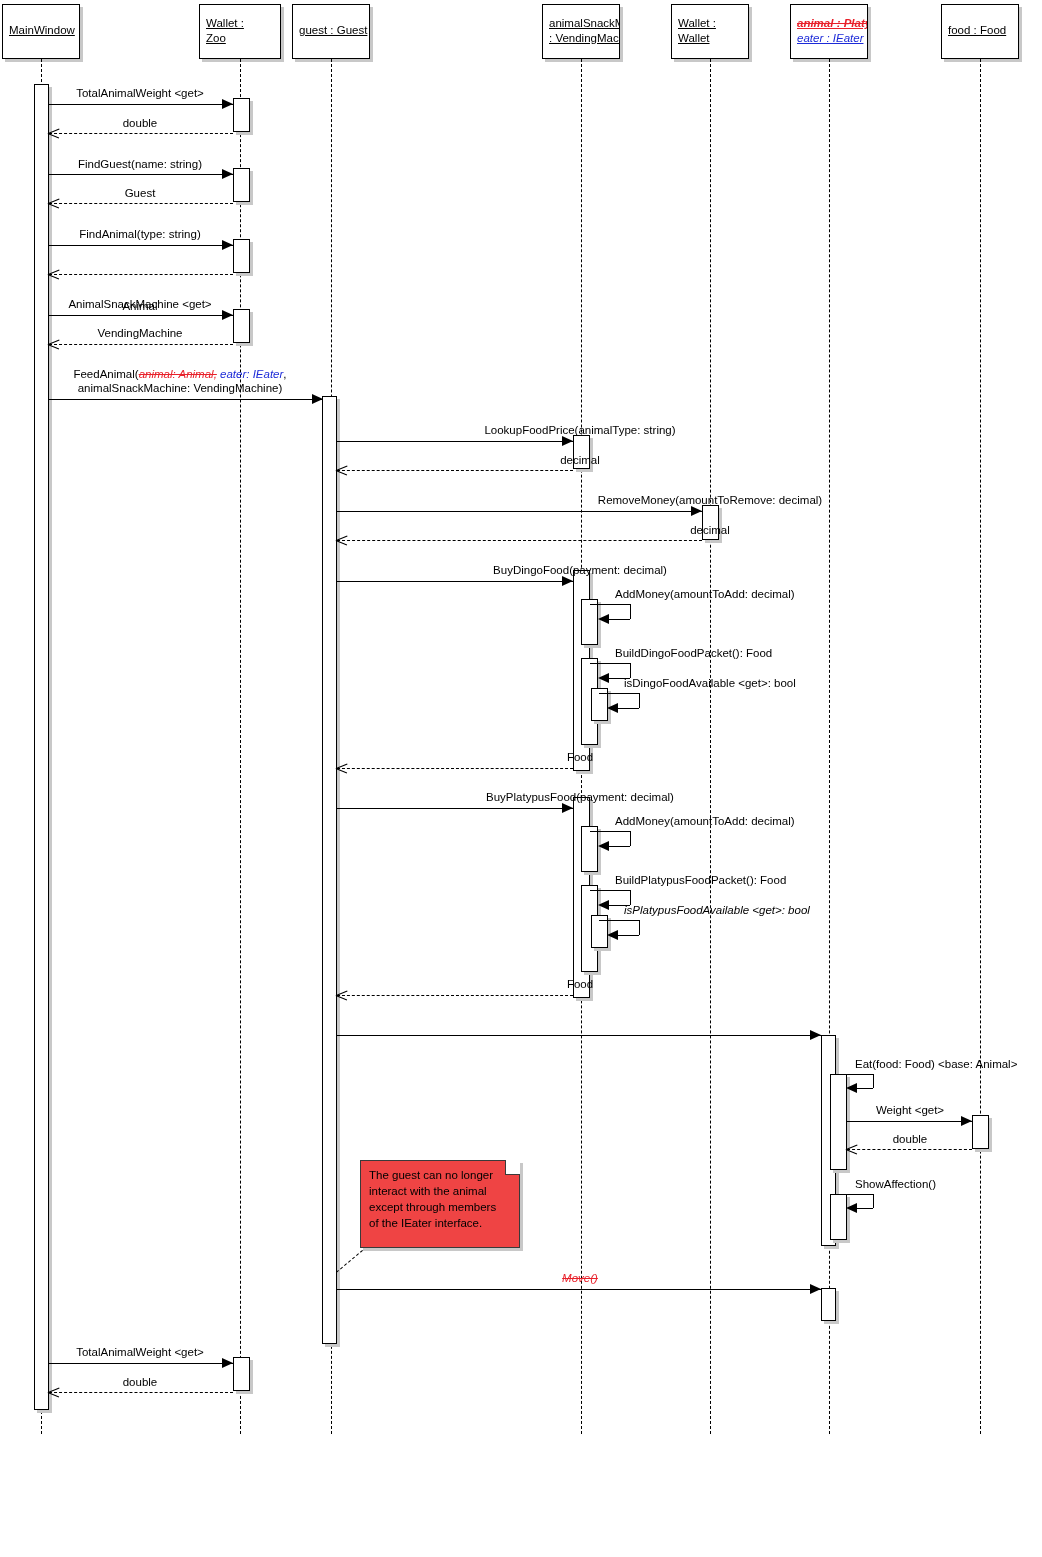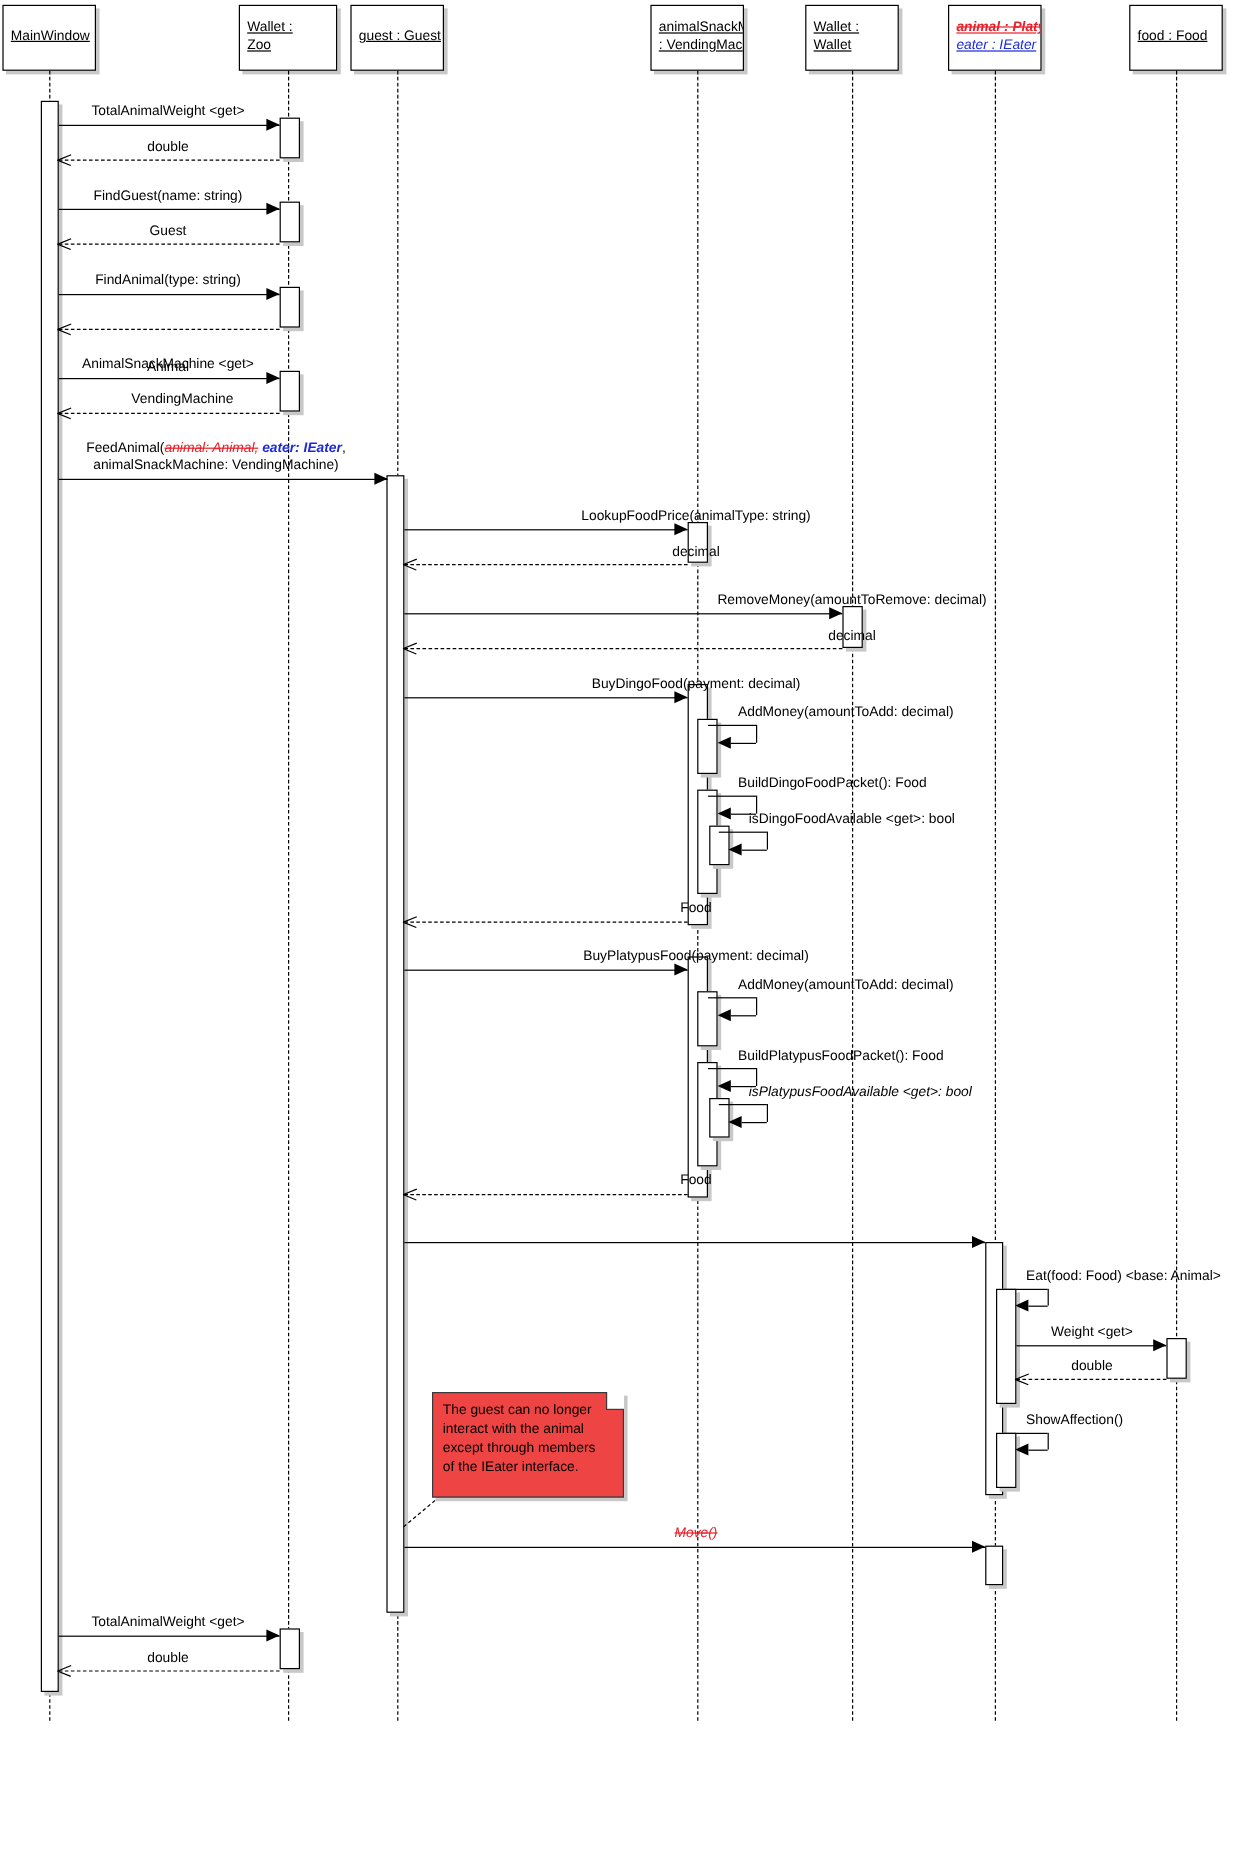--- a/index.html
+++ b/index.html
@@ -56,21 +56,21 @@
   .lbl{
     position:absolute;
     font-size:11.5px;
     line-height:14px;
     color:#000;
     white-space:nowrap;
     text-align:center;
   }
   .lbl.left{text-align:left;white-space:nowrap;}
   .lbl .rm{color:#e8202a;text-decoration:line-through;font-style:italic;}
-  .lbl .bl{color:#1c2ad8;font-style:italic;font-weight:bold;}
+  .lbl .bl{color:#1c2ad8;font-style:italic;}
   .lbl.redstrike{color:#e8202a;text-decoration:line-through;font-style:italic;}
 
   
   .note{
     position:absolute;
     background:#ef4444;
     border:1px solid #3a3a3a;
     box-shadow:3px 3px 0 0 #c8c8c8;
     box-sizing:border-box;
     font-size:11.5px;
@@ -180,21 +180,21 @@
   <div class="ah solid-r" style="left:222px;top:240px;"></div>
 
   <div class="lbl" style="left:0px;top:257px;width:280px;margin-top:42px;">Animal</div>
   <div class="msg ret" style="left:49px;top:274px;width:184px;"></div>
   <div class="ah open-l" style="left:48px;top:269px;"></div>
 
   <div class="lbl" style="left:0px;top:297px;width:280px;">AnimalSnackMachine &lt;get&gt;</div>
   <div class="msg" style="left:49px;top:315px;width:184px;"></div>
   <div class="ah solid-r" style="left:222px;top:310px;"></div>
 
-  <div class="lbl" style="left:12px;top:326px;width:280px;">VendingMachine</div>
+  <div class="lbl" style="left:0px;top:326px;width:280px;">VendingMachine</div>
   <div class="msg ret" style="left:49px;top:344px;width:184px;"></div>
   <div class="ah open-l" style="left:48px;top:339px;"></div>
 
   <div class="lbl" style="left:0px;top:367px;width:360px;">
     <span>FeedAnimal(</span><span class="rm">animal: Animal,</span><span class="bl"> eater: IEater</span><span>,</span>
   </div>
   <div class="lbl" style="left:0px;top:381px;width:360px;">animalSnackMachine: VendingMachine)</div>
   <div class="msg" style="left:49px;top:399px;width:274px;"></div>
   <div class="ah solid-r" style="left:312px;top:394px;"></div>
 

